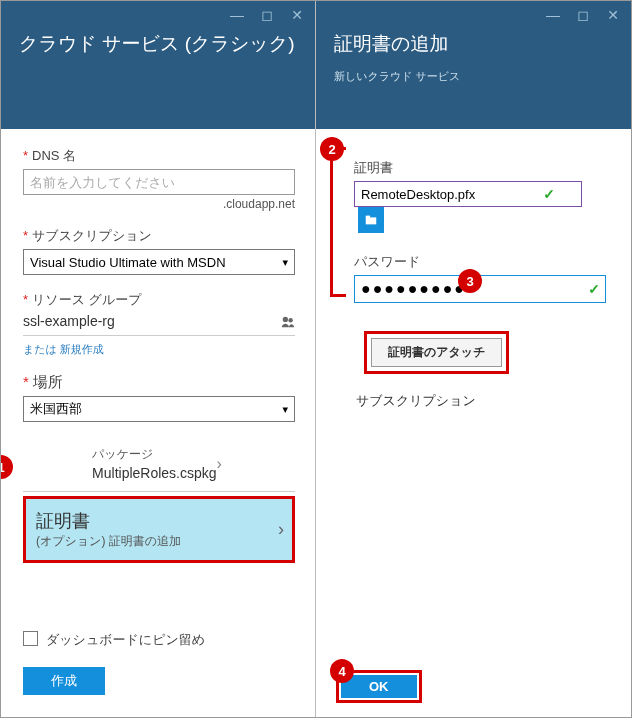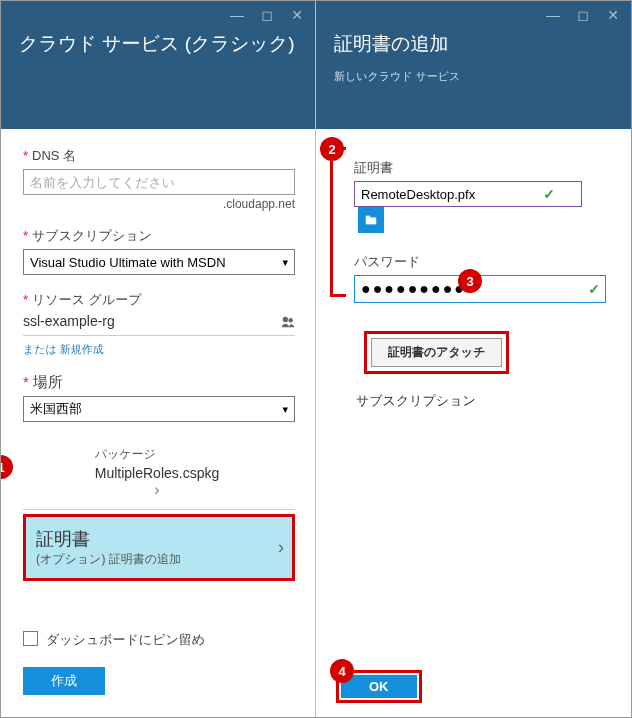--- a/index.html
+++ b/index.html
@@ -17,21 +17,21 @@
   .field-label { font-size: 13px; color: #444; margin-bottom: 4px; display: block; }
   .req { color: #d22; margin-right: 4px; }
   .text-input { width: 100%; border: 1px solid #999; padding: 4px 6px; font-size: 13px; height: 26px; color: #444; }
   .text-input::placeholder { color: #aaa; }
   .suffix { text-align: right; font-size: 12px; color: #555; margin-top: 2px; }
   .select { width: 100%; border: 1px solid #777; padding: 4px 6px; font-size: 13px; height: 26px; background: #fff; position: relative; display:flex; align-items:center; justify-content:space-between; }
   .chev { font-size: 11px; }
   .rg-row { border-bottom: 1px solid #ccc; padding-bottom: 6px; display:flex; justify-content:space-between; align-items:flex-end; }
   .rg-value { font-size: 14px; color: #333; }
   .new-link { font-size: 11px; color: #2b7ec0; margin-top: 6px; display: block; }
-  .nav-item { border-bottom: 1px solid #ccc; padding: 8px 4px 10px 0; display: flex; justify-content: center; align-items: center; flex-direction: column; }
+  .nav-item { border-bottom: 1px solid #ccc; padding: 8px 4px 10px 0; display: flex; justify-content: center; align-items: center; }
   .nav-label-sm { font-size: 12px; color: #555; }
   .nav-value { font-size: 14px; color: #333; margin-top: 2px; }
   .highlighted { background: #b3e5f2; border: 3px solid #d40000; padding: 10px 8px 10px 10px; margin-top: 4px; }
   .hl-title { font-size: 18px; color: #333; }
   .hl-sub { font-size: 12px; color: #555; text-align: center; }
   .footer-left { padding: 14px 20px 22px 22px; border-top: 0; }
   .checkbox { display: flex; align-items: flex-start; font-size: 13px; color: #444; gap: 8px; margin-bottom: 18px; }
   .checkbox-box { width: 15px; height: 15px; border: 1px solid #777; }
   .btn-blue { background: #148fdb; color: #fff; border: none; padding: 5px 28px; font-size: 13px; cursor: pointer; }
   .btn-ok { background: #148fdb; color: #fff; border: none; padding: 4px 28px; font-size: 13px; font-weight: 600; cursor: pointer; }

